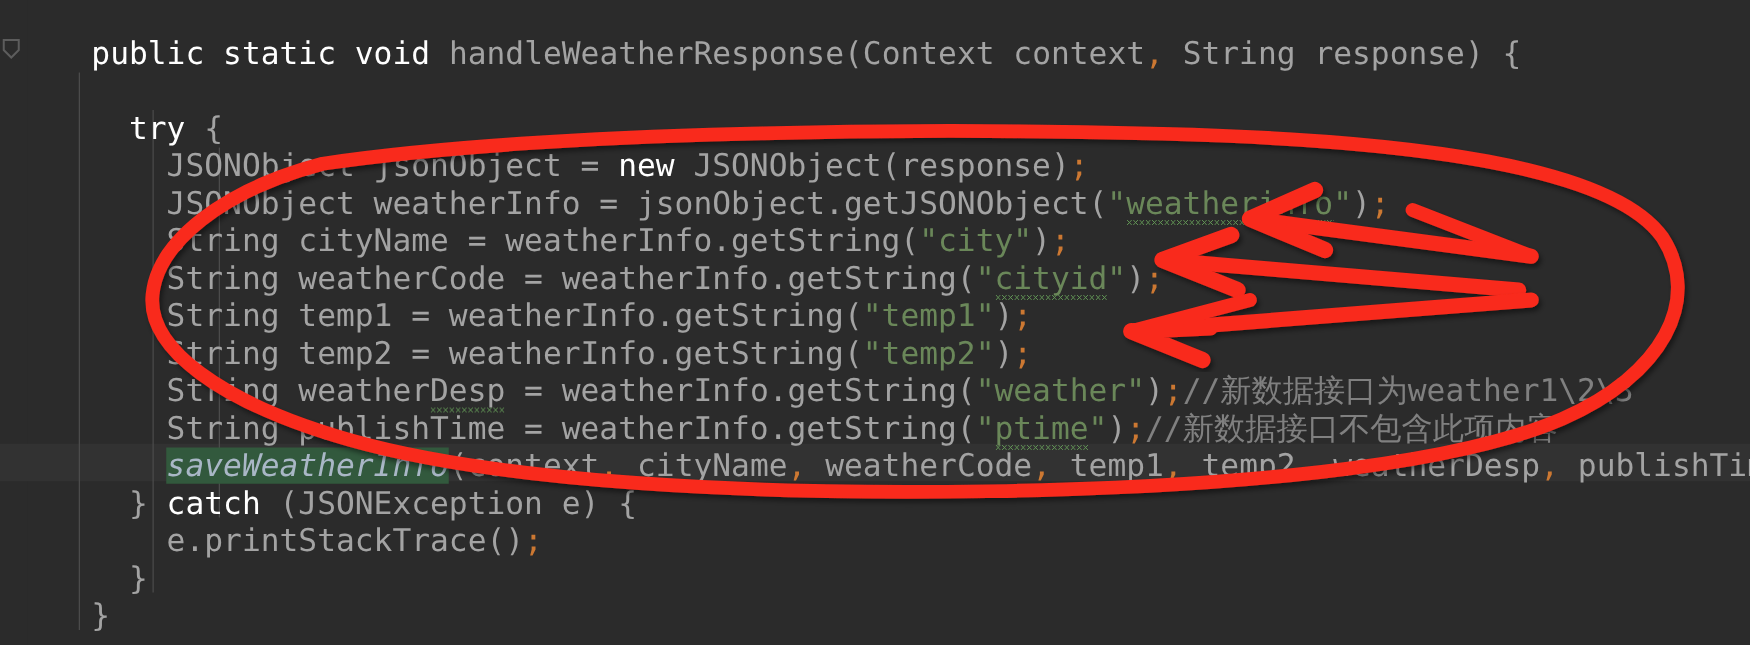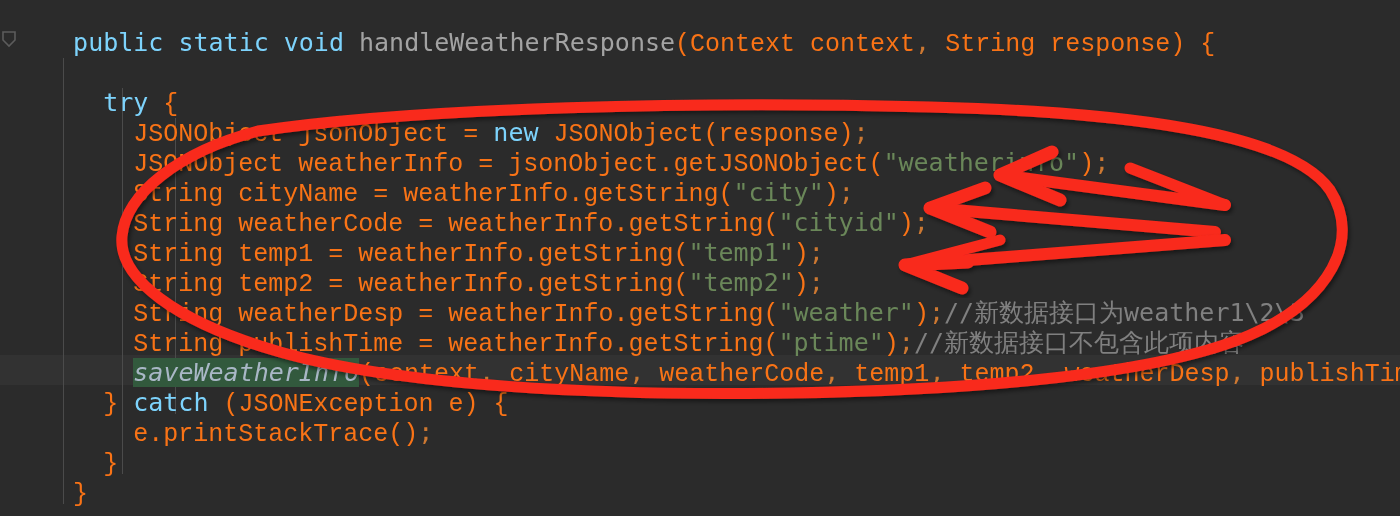--- a/index.html
+++ b/index.html
@@ -61,22 +61,22 @@
   
   .line-highlight {
     position: absolute;
     left: 0;
     width: 1400px;
     height: 30px;
     background: #323232;
   }
 
   
-  .kw   { color: #7dd3fc; }           
-  .id   { color: #f97316; font-family: Liberation Mono, monospace; }           
+  .kw   { color: #ffffff; }           
+  .id   { color: #a3a3a3; }           
   .fn   { color: #a3a3a3; }           
   .str  { color: #6a8759; }           
   .punc { color: #cc7832; }           
   .cmt  { color: #808080; }           
   .meth { color: #a9b7c6; font-style: italic; }  
   .hl   { background: #32593d; }      
 
   
   .squig {
     position: relative;

